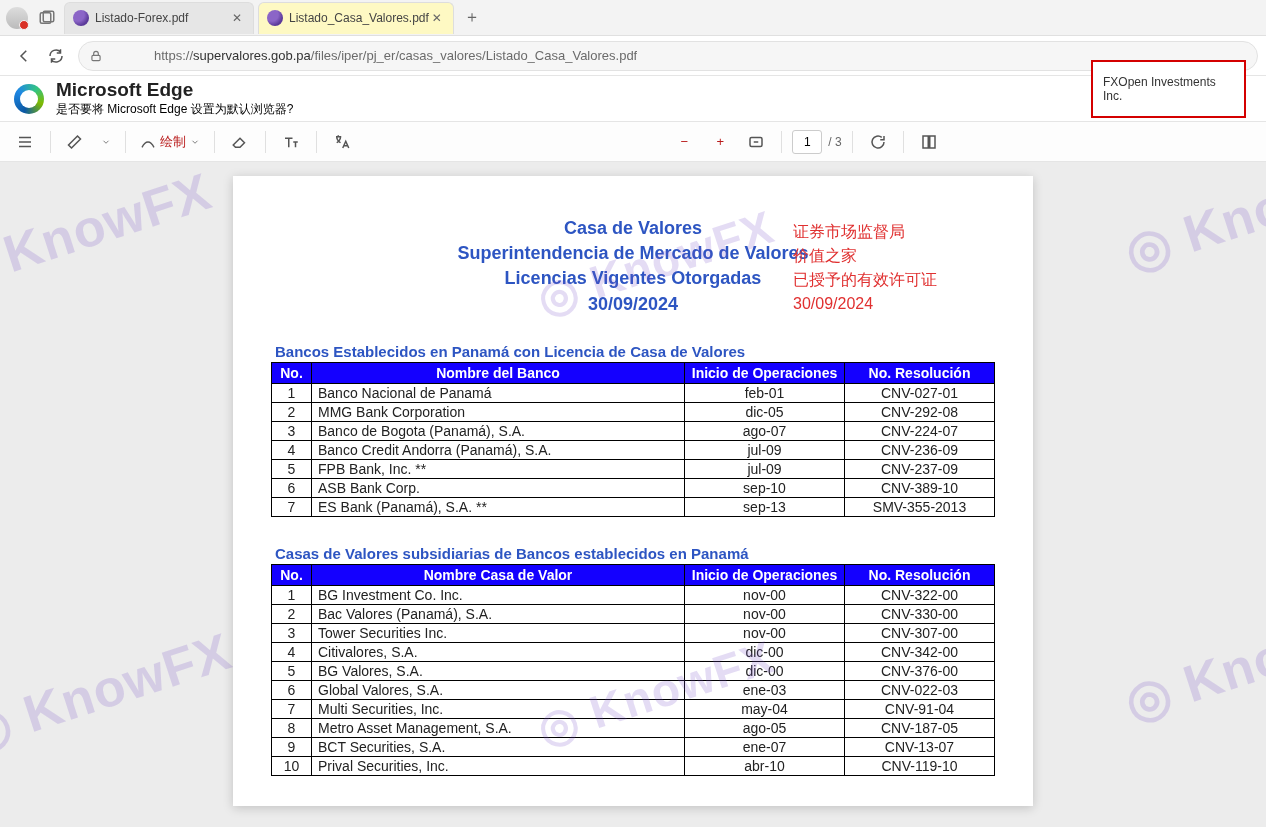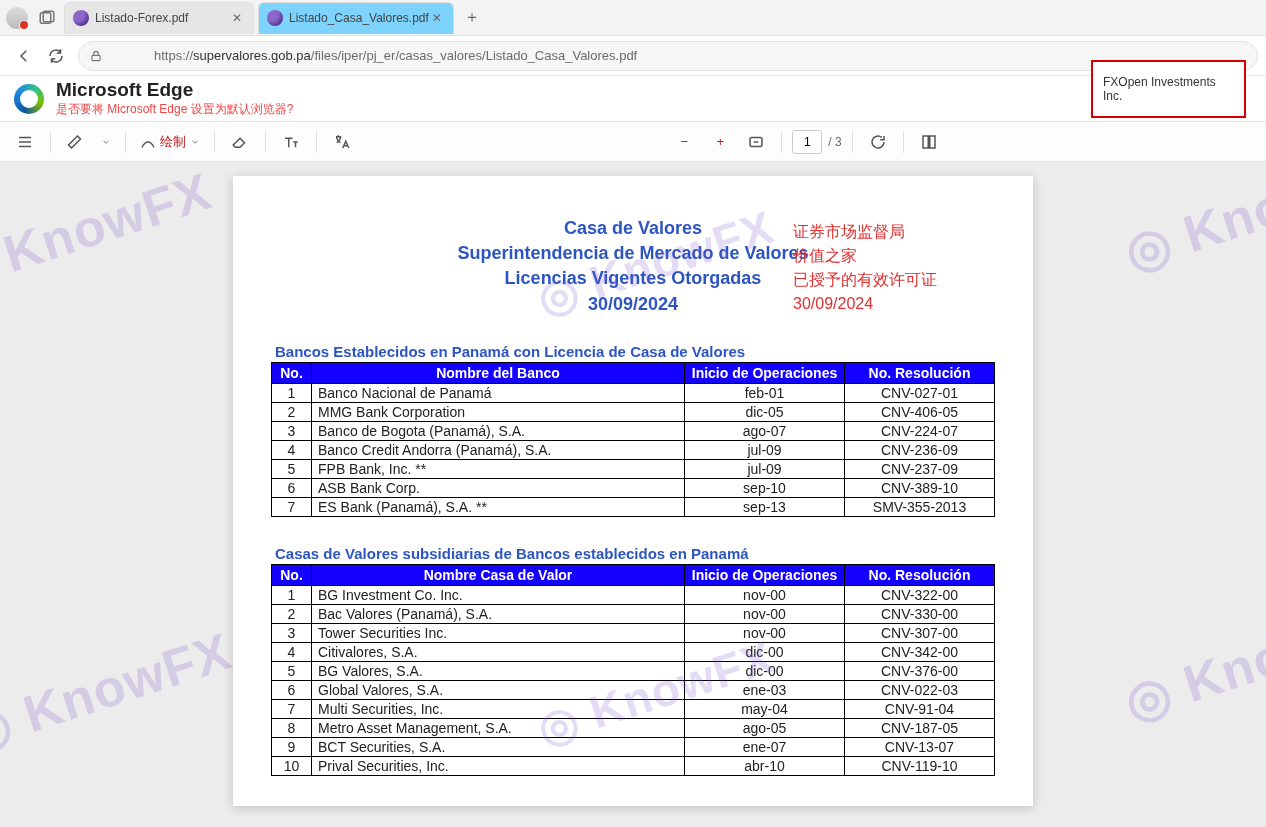--- a/index.html
+++ b/index.html
@@ -4,41 +4,41 @@
 <style>
   * { box-sizing: border-box; margin: 0; padding: 0; }
   body { font-family: "Segoe UI", Arial, sans-serif; font-size: 13px; background: #f3f3f3; width: 1266px; height: 827px; overflow: hidden; position: relative; }
 
   
   .tab-strip { height: 36px; background: #f3f3f3; display: flex; align-items: center; padding: 0 6px; border-bottom: 1px solid #e0e0e0; }
   .profile-icn { width: 22px; height: 22px; border-radius: 50%; background: linear-gradient(#ddd,#bbb); margin-right: 6px; position: relative; }
   .profile-icn::after { content:""; position:absolute; bottom:-1px; right:-1px; width:8px; height:8px; background:#d93025; border:1.5px solid #f3f3f3; border-radius:50%; }
   .win-icn { width: 18px; height: 18px; margin: 0 8px 0 4px; display:inline-block; }
   .tab { display:flex; align-items:center; height:32px; background:#e6e6e6; border-radius:6px 6px 0 0; padding:0 8px; margin-right:4px; min-width:190px; max-width:200px; border:1px solid #ddd; border-bottom:none; }
-  .tab.active { background:#7dd3fc; }
+  .tab.active { background:#fef9c3; }
   .tab .favicon { width:16px; height:16px; margin-right:6px; border-radius:50%; background:radial-gradient(circle at 30% 30%, #8b65c7 40%, #5b3a99 70%); flex:0 0 auto; }
   .tab .tab-title { flex:1 1 auto; font-size:12px; color:#444; white-space:nowrap; overflow:hidden; text-overflow:ellipsis; }
   .tab .close { width:16px; height:16px; display:flex; align-items:center; justify-content:center; color:#666; font-size:12px; border-radius:3px; }
   .newtab { width:28px; height:28px; display:flex; align-items:center; justify-content:center; color:#666; font-size:16px; border-radius:4px; }
 
   
   .addr-bar { height:40px; background:#fff; display:flex; align-items:center; padding:0 8px; border-bottom:1px solid #e5e5e5; }
   .nav-btn { width:32px; height:32px; display:flex; align-items:center; justify-content:center; color:#777; border-radius:4px; }
   .nav-btn svg { width:18px; height:18px; }
   .url-field { flex:1 1 auto; height:30px; background:#f6f6f6; border:1px solid #e2e2e2; border-radius:15px; display:flex; align-items:center; padding:0 10px; margin-left:6px; }
   .url-field .lock { width:14px; height:14px; margin-right:8px; color:#777; }
   .url-field .url { font-size:13px; color:#6b6b6b; white-space:nowrap; overflow:hidden; text-overflow:ellipsis;padding-left:43px; }
   .url-field .url .host { color:#333; }
 
   
   .default-bar { height:46px; background:#fff; display:flex; align-items:center; padding:0 14px; border-bottom:1px solid #e5e5e5; }
   .edge-logo { width:30px; height:30px; border-radius:50%; margin-right:12px; background: conic-gradient(from 200deg, #0c59a4, #1e88e5 30%, #33c481 55%, #7fba00 75%, #0c59a4); position:relative; }
   .edge-logo::after { content:""; position:absolute; inset:6px; border-radius:50%; background:#fff; }
   .default-label { font-weight:600; font-size:19px; color:#222; }
-  .default-sub { font-size:12px; color:#ef4444; }
+  .default-sub { font-size:12px; color:#000000; }
 
   
   .pdf-toolbar { height:40px; background:#fdfdfd; display:flex; align-items:center; padding:0 10px; border-bottom:1px solid #e5e5e5; gap:6px; }
   .tb-btn { min-width:30px; height:30px; display:flex; align-items:center; justify-content:center; color:#b91c1c; border-radius:4px; padding:0 4px; font-size:13px; }
   .tb-sep { width:1px; height:22px; background:#e0e0e0; margin:0 4px; }
   .tb-center { margin-left:auto; display:flex; align-items:center; gap:6px; }
   .tb-right { margin-left:auto; display:flex; align-items:center; gap:6px; }
   .page-input { width:30px; height:24px; text-align:center; border:1px solid #ccc; border-radius:3px; font-size:12px; }
   .page-total { color:#666; font-size:12px; }
 
@@ -240,21 +240,21 @@
           <tr>
             <td class="num">1</td>
             <td>Banco Nacional de Panamá</td>
             <td class="ctr">feb-01</td>
             <td class="ctr">CNV-027-01</td>
           </tr>
           <tr>
             <td class="num">2</td>
             <td>MMG Bank Corporation</td>
             <td class="ctr">dic-05</td>
-            <td class="ctr">CNV-406-05</td>
+            <td class="ctr">CNV-292-08</td>
           </tr>
           <tr>
             <td class="num">3</td>
             <td>Banco de Bogota (Panamá), S.A.</td>
             <td class="ctr">ago-07</td>
             <td class="ctr">CNV-224-07</td>
           </tr>
           <tr>
             <td class="num">4</td>
             <td>Banco Credit Andorra (Panamá), S.A.</td>

